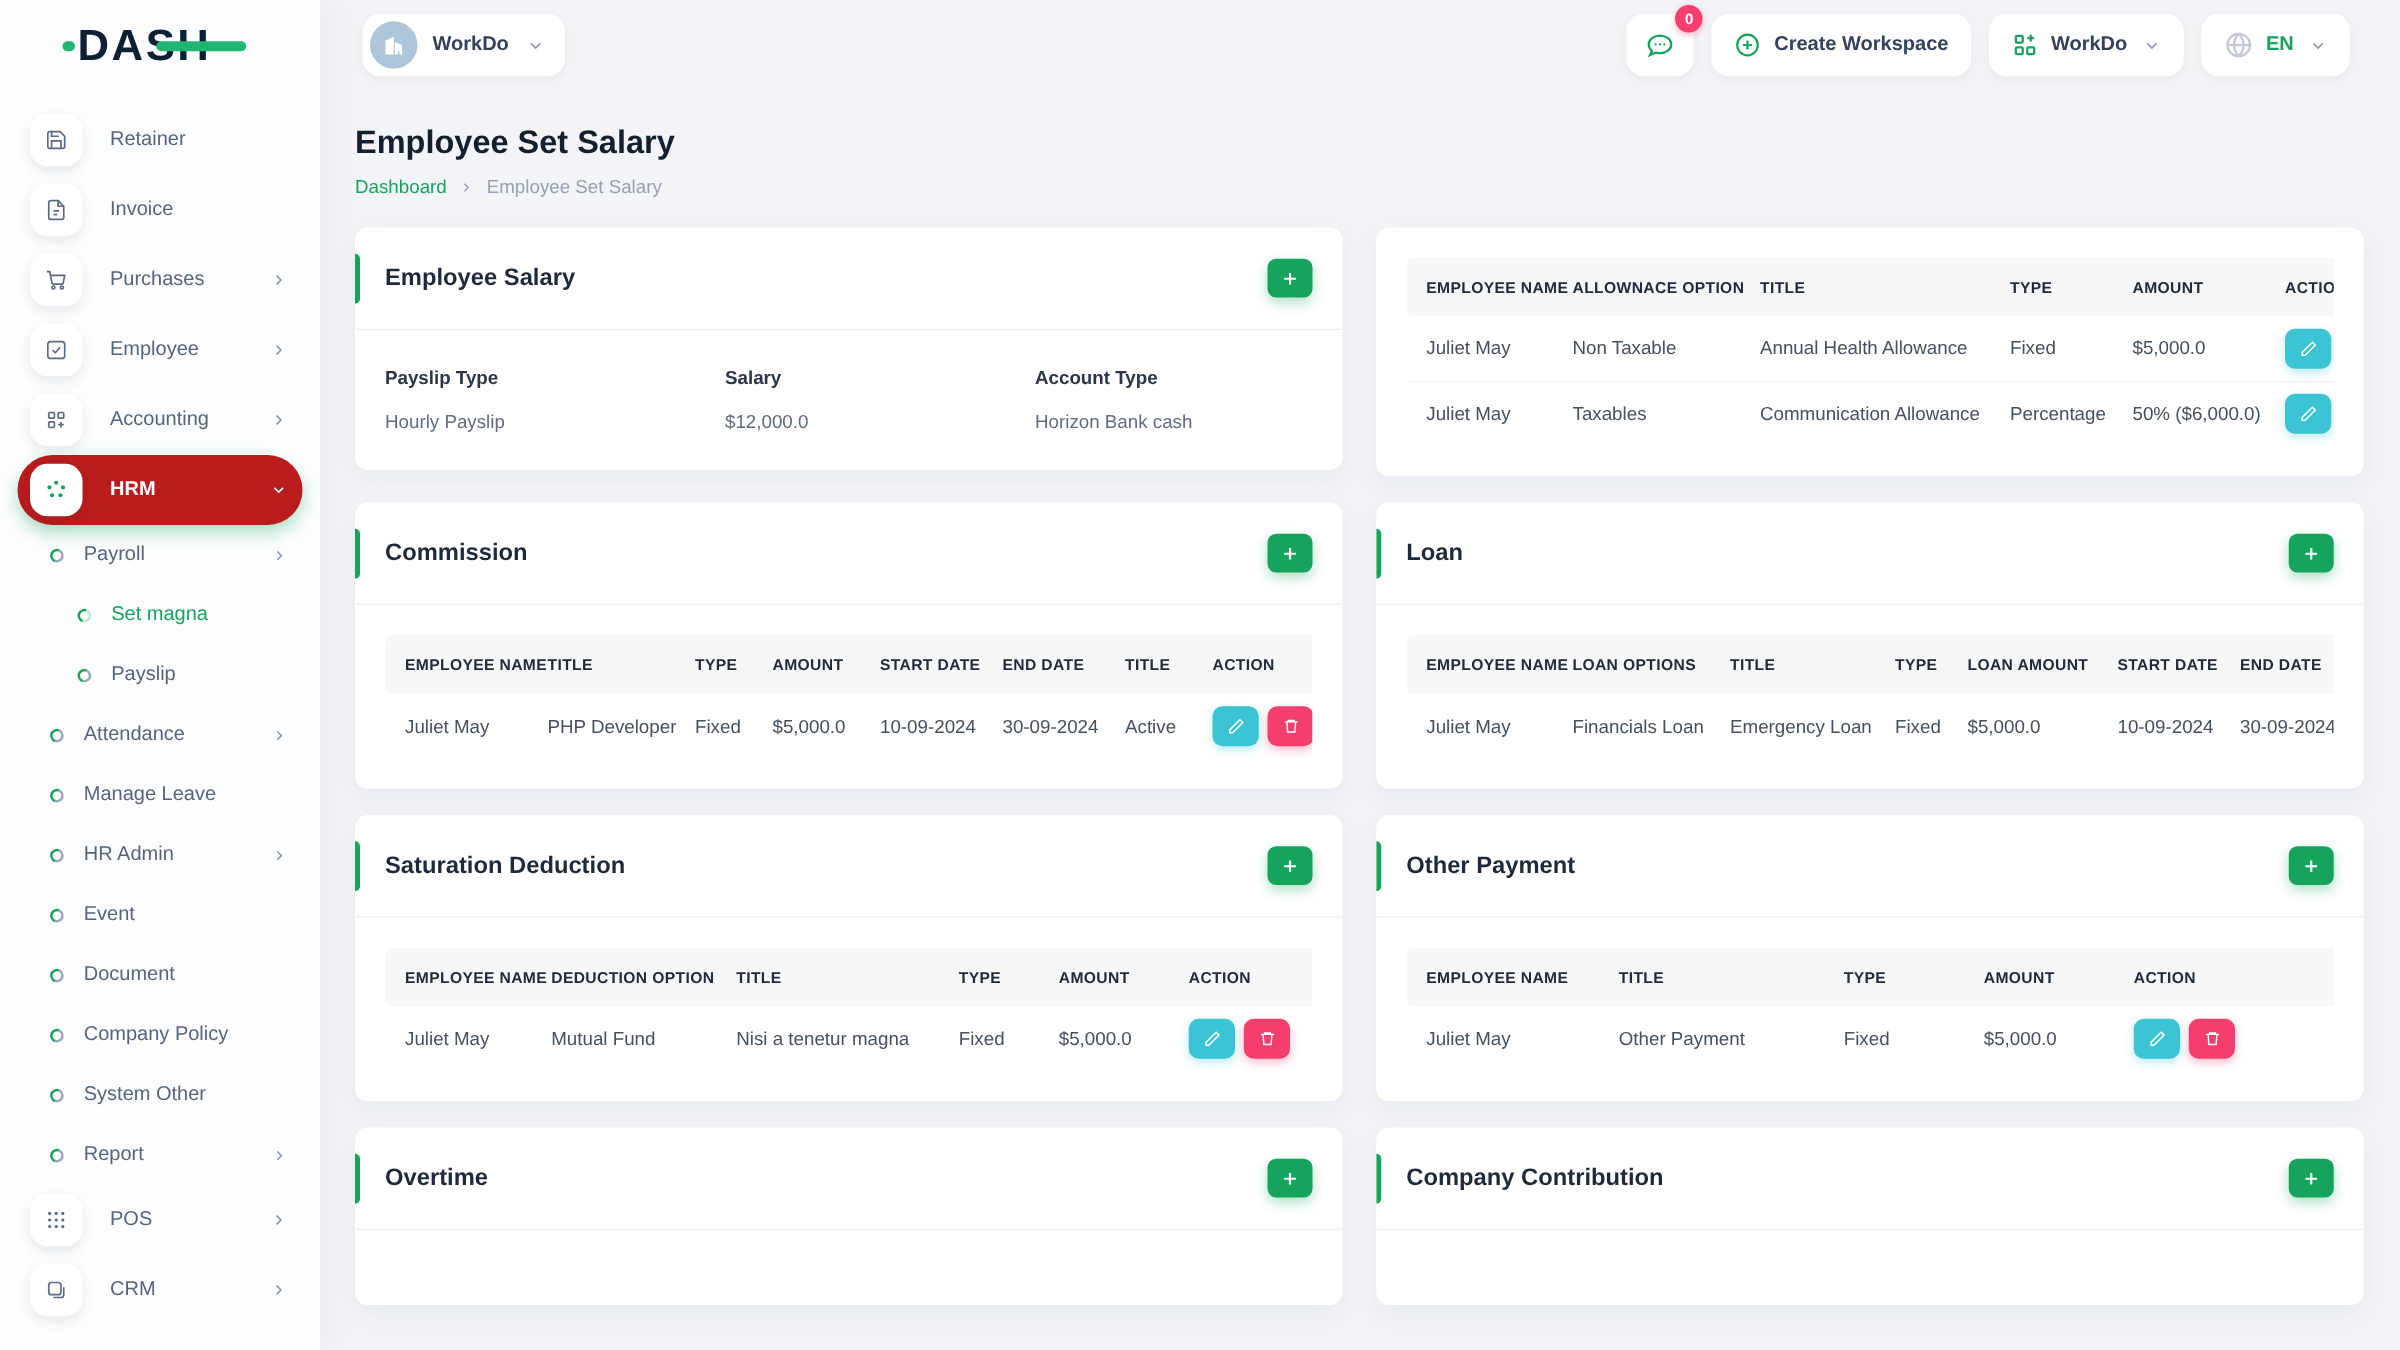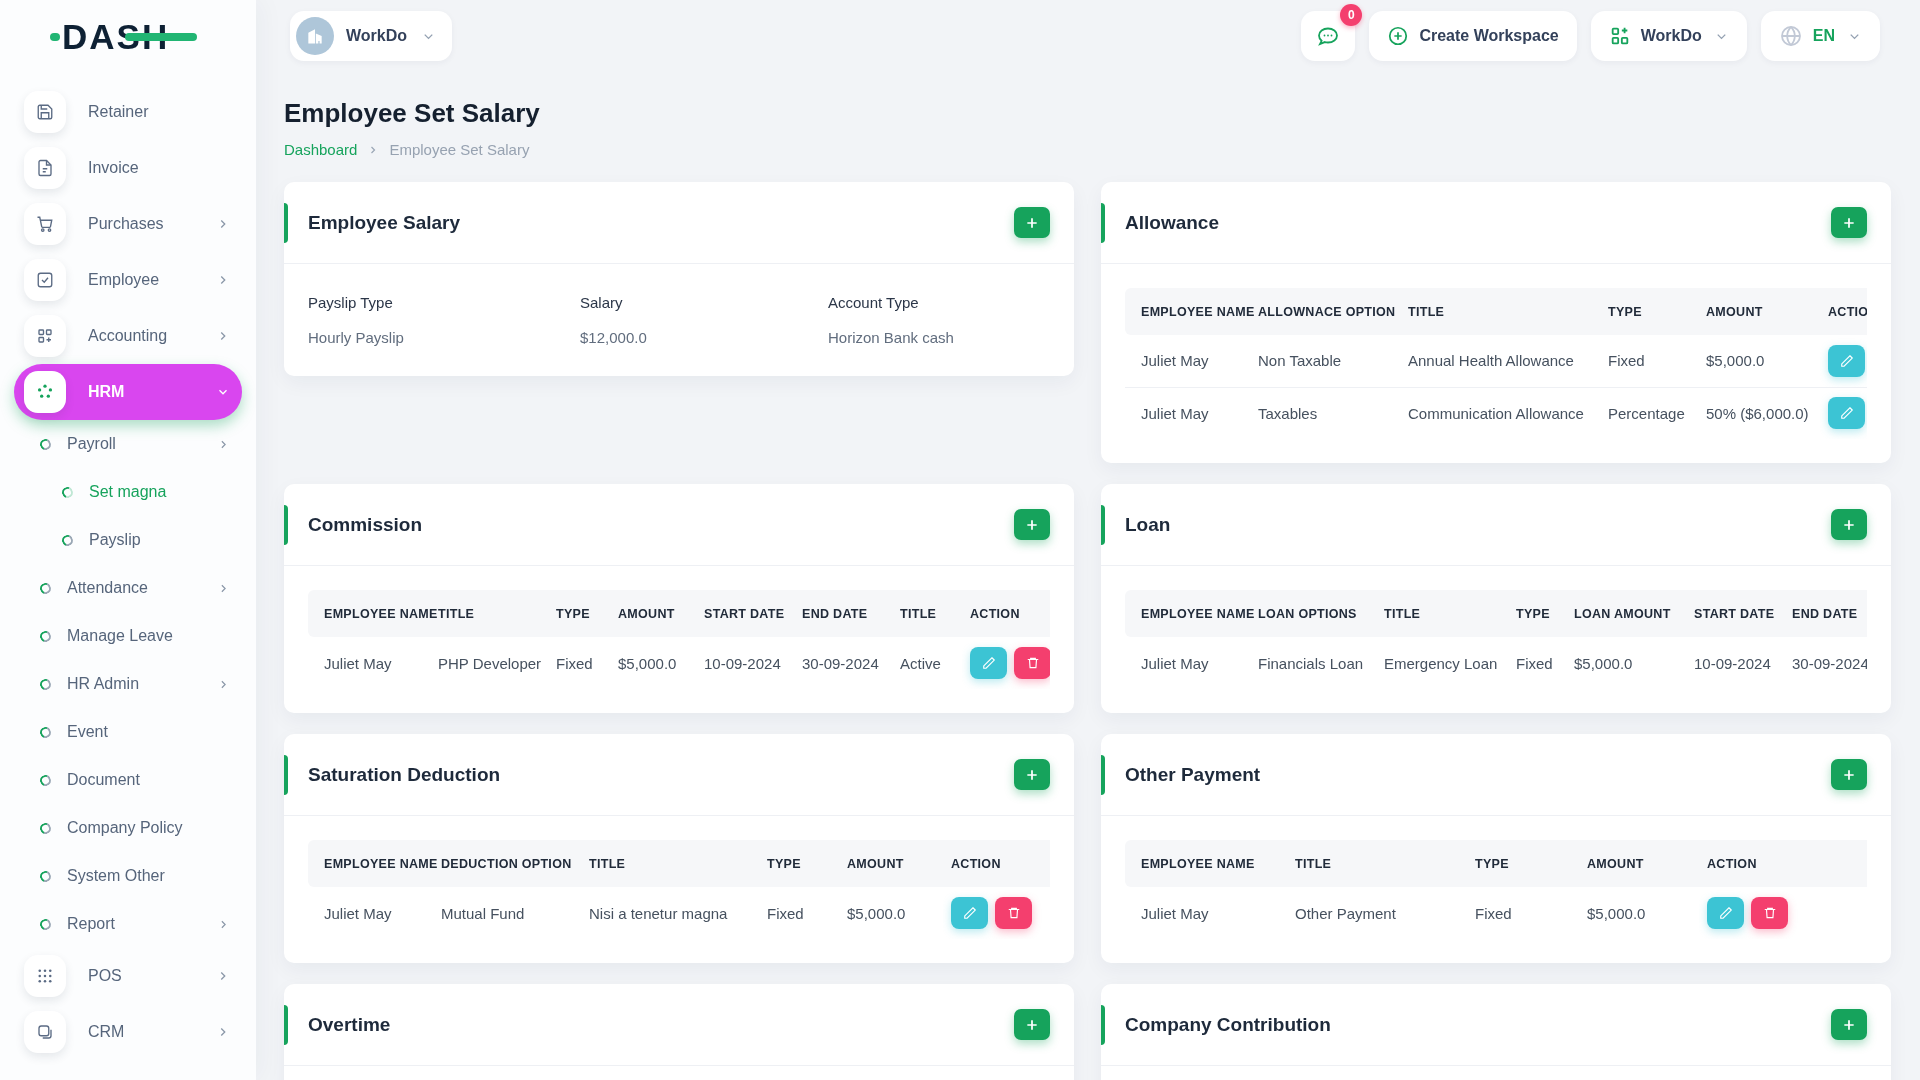--- a/index.html
+++ b/index.html
@@ -32,21 +32,21 @@
     display:flex; align-items:center; height:56px; padding:0 12px 0 10px;
     cursor:pointer; border-radius:28px; position:relative;
   }
   .tile {
     width:42px; height:42px; border-radius:14px; background:#ffffff;
     box-shadow:0 4px 10px rgba(30,45,70,.10);
     display:flex; align-items:center; justify-content:center; flex:0 0 42px;
   }
   .nav-label { margin-left:22px; font-size:16px; color:#56657b; flex:1; }
   .nav-chev { color:#8a97a8; flex:0 0 auto; }
-  .nav-active { background:#d946ef; box-shadow:0 6px 14px rgba(22,163,92,.35);justify-content:center; }
+  .nav-active { background:#b91c1c; box-shadow:0 6px 14px rgba(22,163,92,.35);justify-content:center; }
   .nav-active .nav-label { color:#ffffff; font-weight:700; }
   .nav-active .nav-chev { color:#ffffff; }
   .nav-sub {
     display:flex; align-items:center; height:48px; padding:0 12px 0 26px; cursor:pointer;
   }
   .nav-sub .nav-label { margin-left:16px; font-size:16px; color:#56657b; }
   .nav-sub2 { padding-left:48px; }
   .bullet {
     width:11px; height:11px; border-radius:50%; flex:0 0 11px;
     border:2.5px solid #9aa7b5; border-top-color:#16a35c; border-left-color:#16a35c;
@@ -105,21 +105,21 @@
     width:4px; height:40px; background:#16a35c; border-radius:0 4px 4px 0;
   }
   .card-title { font-size:19px; font-weight:700; color:#1e2a3b; }
   .add-btn {
     margin-left:auto; width:36px; height:31px; border:none; border-radius:7px;
     background:#16a35c; color:#fff; display:flex; align-items:center; justify-content:center;
     cursor:pointer; box-shadow:0 4px 10px rgba(22,163,92,.35);
   }
   
   .salary-body { display:grid; grid-template-columns:272px 248px 1fr; padding:30px 24px 30px 24px; }
-  .field-label { font-size:15px; font-weight:400; color:#2b3648; }
+  .field-label { font-size:15px; font-weight:700; color:#2b3648; }
   .field-value { font-size:15px; color:#616d7e; margin-top:18px; }
   
   .table-wrap { margin:24px 24px 24px 24px; overflow:hidden; }
   table { border-collapse:collapse; table-layout:fixed; }
   thead th {
     background:#f6f7f9; text-align:left; font-size:12.5px; font-weight:700;
     color:#212b3a; letter-spacing:.3px; height:47px; padding:0 8px; white-space:nowrap;
   }
   thead th:first-child { padding-left:16px; border-radius:6px 0 0 6px; }
   tbody td {
@@ -421,28 +421,20 @@
           <div class="field-value">$12,000.0</div>
         </div>
         <div>
           <div class="field-label">Account Type</div>
           <div class="field-value">Horizon Bank cash</div>
         </div>
       </div>
     </section>
 
     <section class="card">
-      <div class="card-header">
-        <h2 class="card-title">Allowance</h2>
-        <button class="add-btn">
-          <svg width="16" height="16" viewBox="0 0 24 24" fill="none" stroke="#fff" stroke-width="2.6">
-              <path d="M12 5v14M5 12h14"></path>
-            </svg>
-        </button>
-      </div>
       <div class="table-wrap">
         <table style="width:805px">
           <colgroup>
               <col style="width:125px">
               <col style="width:150px">
               <col style="width:200px">
               <col style="width:98px">
               <col style="width:122px">
               <col style="width:110px">
             </colgroup>

